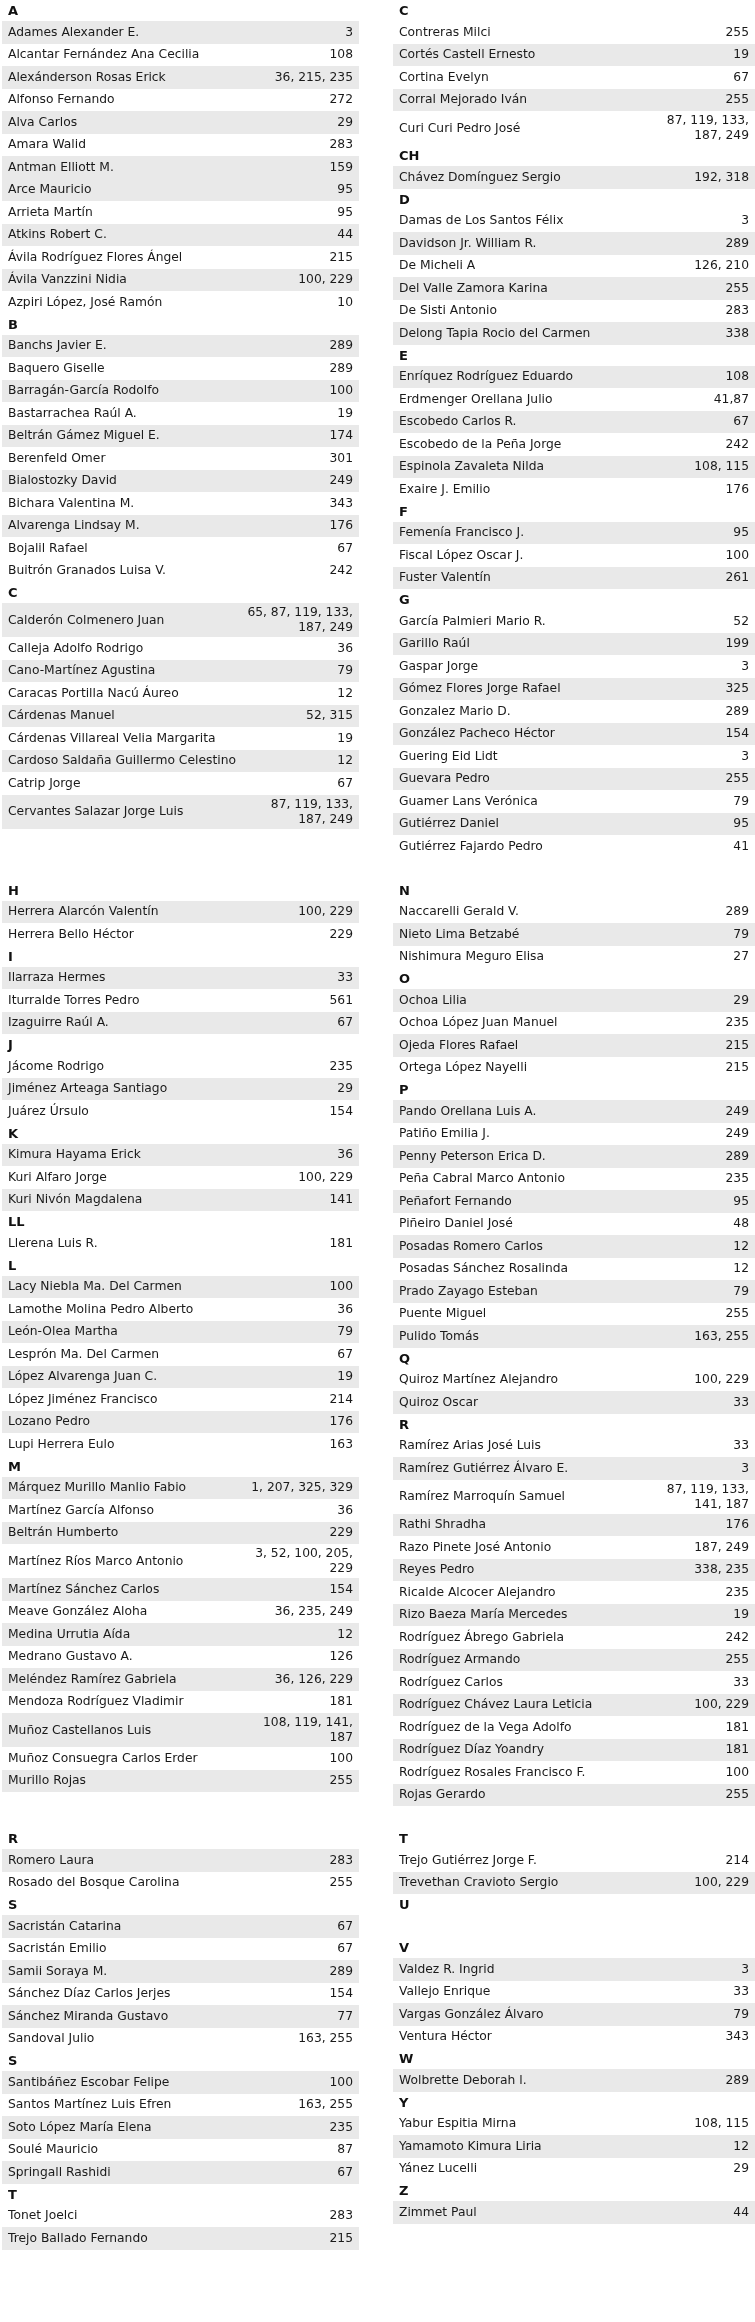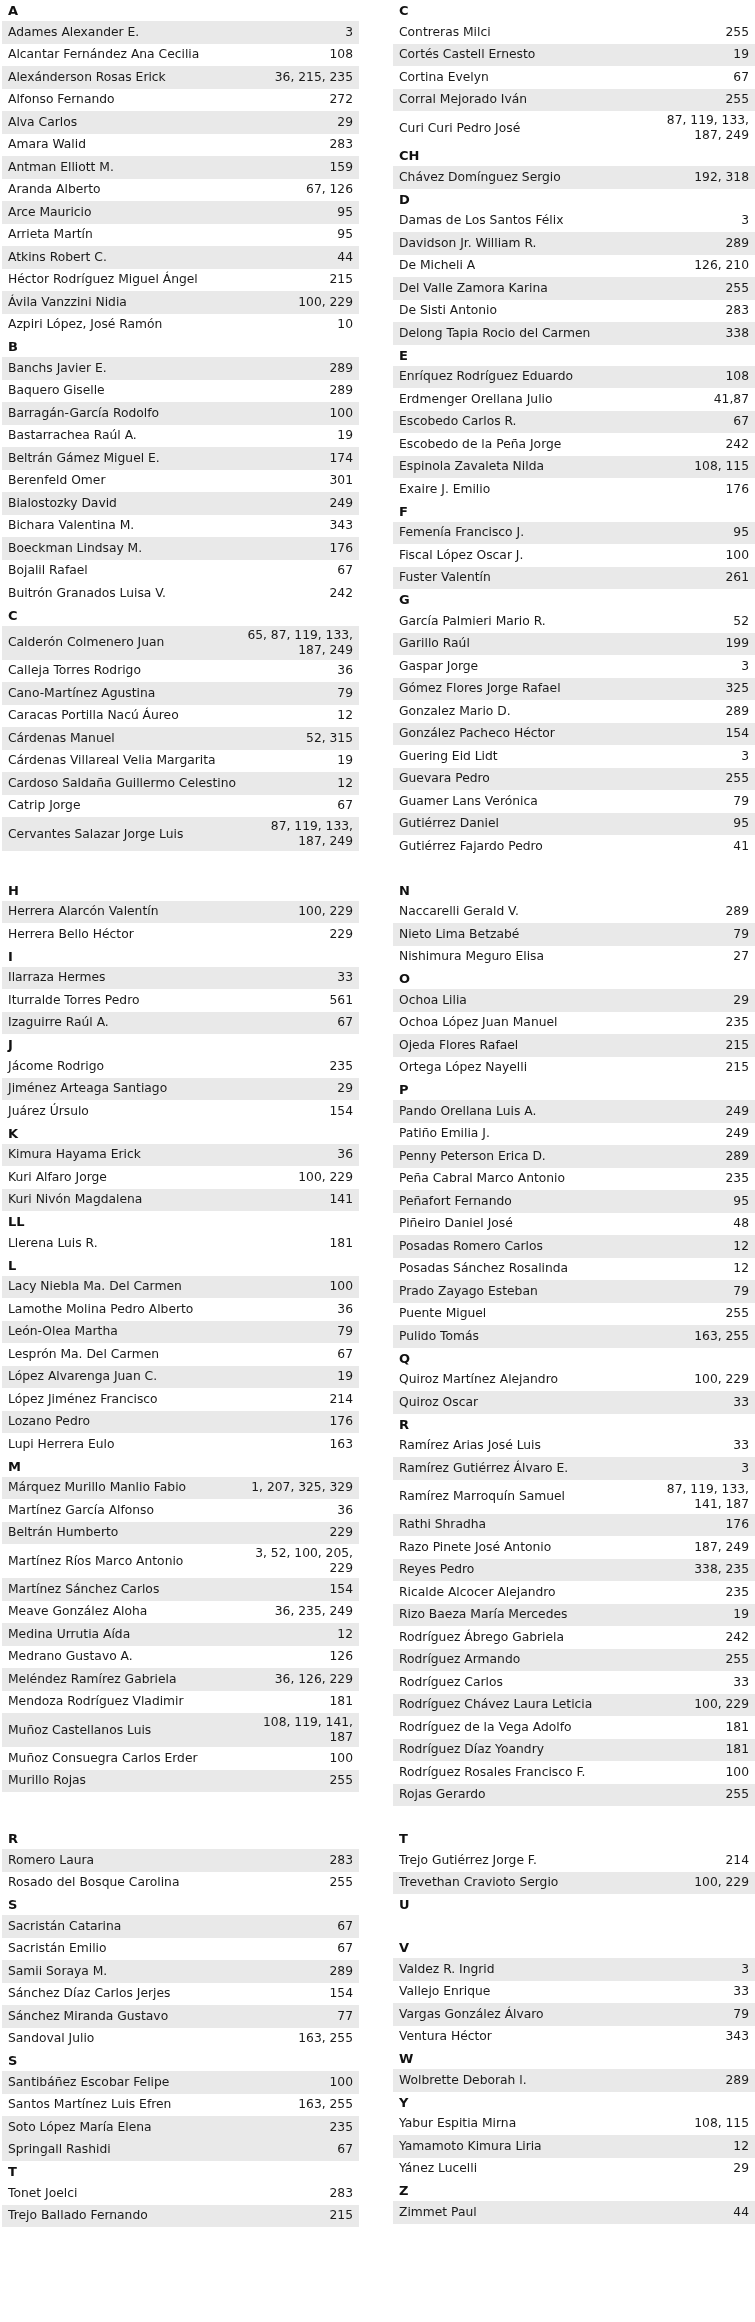--- a/index.html
+++ b/index.html
@@ -68,38 +68,34 @@
             <span class="pages">29</span>
           </div>
           <div class="row">
             <span class="name">Amara Walid</span>
             <span class="pages">283</span>
           </div>
           <div class="row shade">
             <span class="name">Antman Elliott M.</span>
             <span class="pages">159</span>
           </div>
-          <div class="row">
-            <span class="name">Aranda Alberto</span>
-            <span class="pages">67, 126</span>
-          </div>
           <div class="row shade">
             <span class="name">Arce Mauricio</span>
             <span class="pages">95</span>
           </div>
           <div class="row">
             <span class="name">Arrieta Martín</span>
             <span class="pages">95</span>
           </div>
           <div class="row shade">
             <span class="name">Atkins Robert C.</span>
             <span class="pages">44</span>
           </div>
           <div class="row">
-            <span class="name">Héctor Rodríguez Miguel Ángel</span>
+            <span class="name">Ávila Rodríguez Flores Ángel</span>
             <span class="pages">215</span>
           </div>
           <div class="row shade">
             <span class="name">Ávila Vanzzini Nidia</span>
             <span class="pages">100, 229</span>
           </div>
           <div class="row">
             <span class="name">Azpiri López, José Ramón</span>
             <span class="pages">10</span>
           </div>
@@ -132,40 +128,40 @@
           </div>
           <div class="row shade">
             <span class="name">Bialostozky David</span>
             <span class="pages">249</span>
           </div>
           <div class="row">
             <span class="name">Bichara Valentina M.</span>
             <span class="pages">343</span>
           </div>
           <div class="row shade">
-            <span class="name">Boeckman Lindsay M.</span>
+            <span class="name">Alvarenga Lindsay M.</span>
             <span class="pages">176</span>
           </div>
           <div class="row">
             <span class="name">Bojalil  Rafael</span>
             <span class="pages">67</span>
           </div>
           <div class="row">
             <span class="name">Buitrón Granados Luisa V.</span>
             <span class="pages">242</span>
           </div>
         </div>
         <div>
           <div class="letter">C</div>
           <div class="row shade">
             <span class="name">Calderón Colmenero Juan</span>
             <span class="pages">65, 87, 119, 133, 187, 249</span>
           </div>
           <div class="row">
-            <span class="name">Calleja Torres Rodrigo</span>
+            <span class="name">Calleja Adolfo Rodrigo</span>
             <span class="pages">36</span>
           </div>
           <div class="row shade">
             <span class="name">Cano-Martínez Agustina</span>
             <span class="pages">79</span>
           </div>
           <div class="row">
             <span class="name">Caracas Portilla Nacú Áureo</span>
             <span class="pages">12</span>
           </div>
@@ -704,20 +700,24 @@
             <span class="name">Santibáñez Escobar Felipe</span>
             <span class="pages">100</span>
           </div>
           <div class="row">
             <span class="name">Santos Martínez Luis Efren</span>
             <span class="pages">163, 255</span>
           </div>
           <div class="row shade">
             <span class="name">Soto López María Elena</span>
             <span class="pages">235</span>
+          </div>
+          <div class="row">
+            <span class="name">Soulé Mauricio</span>
+            <span class="pages">87</span>
           </div>
           <div class="row shade">
             <span class="name">Springall Rashidi</span>
             <span class="pages">67</span>
           </div>
         </div>
         <div>
           <div class="letter">T</div>
           <div class="row">
             <span class="name">Tonet Joelci</span>

